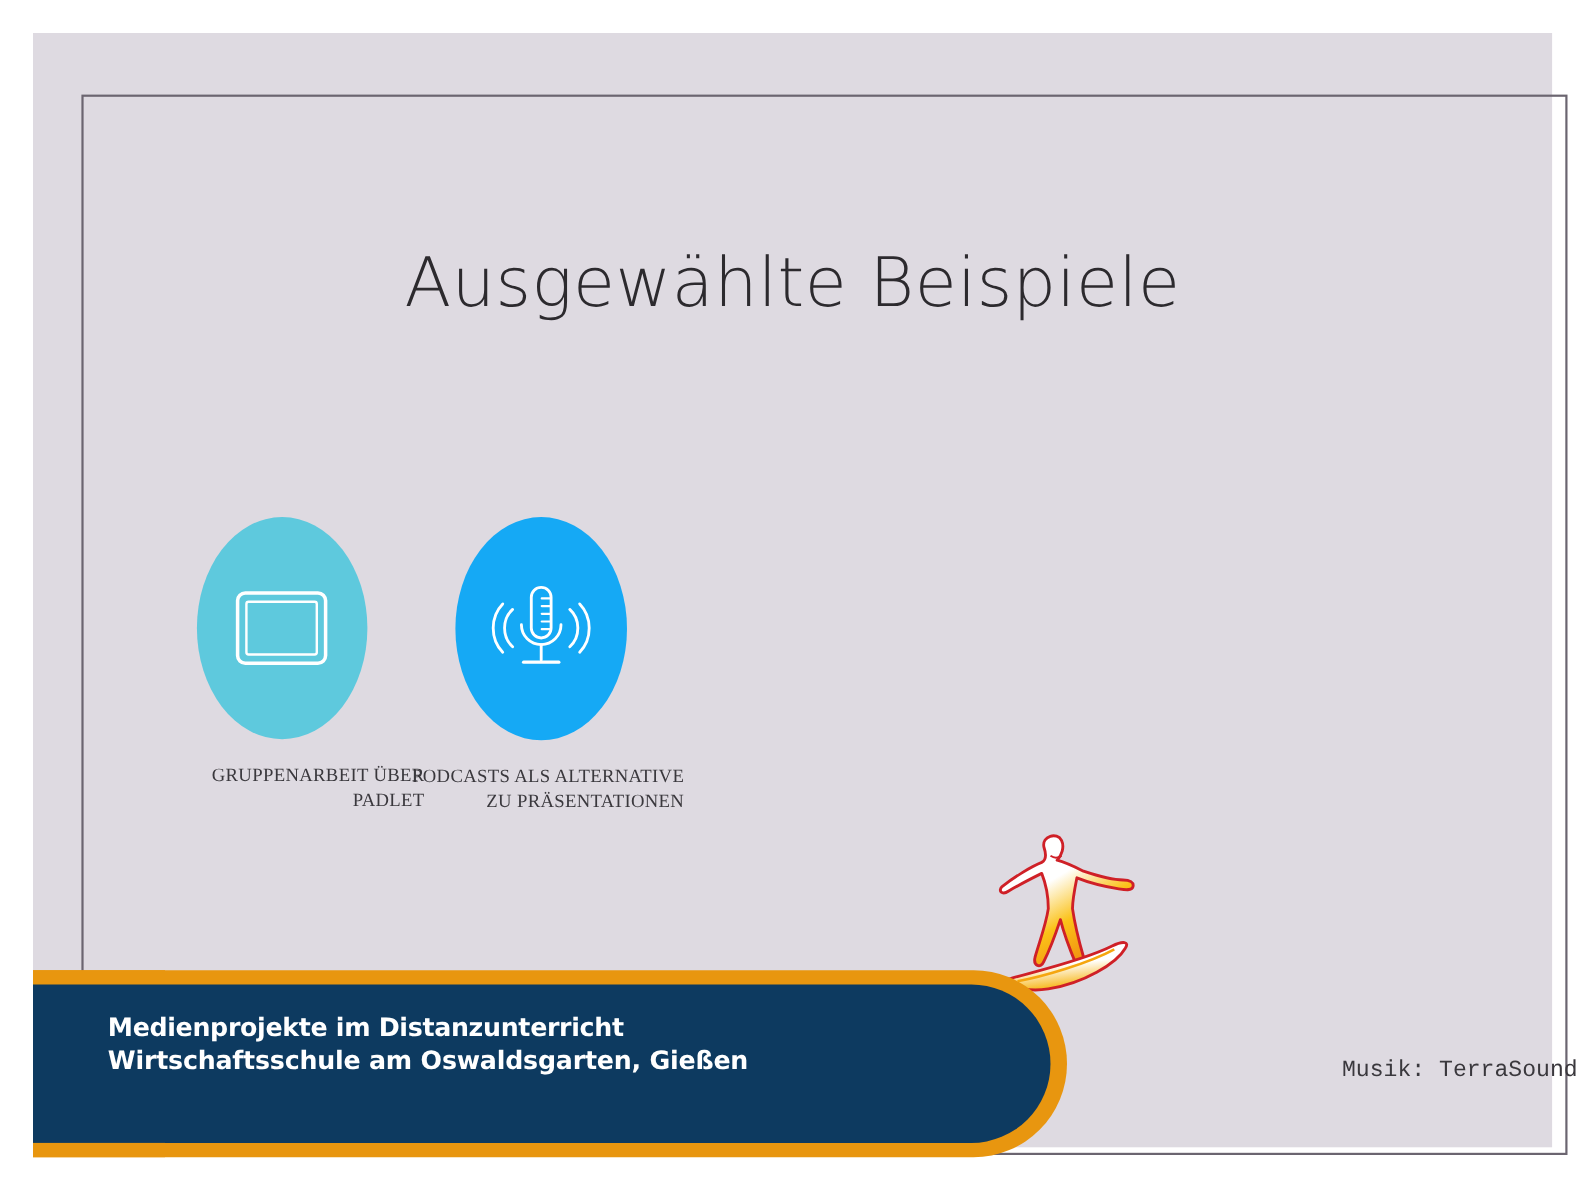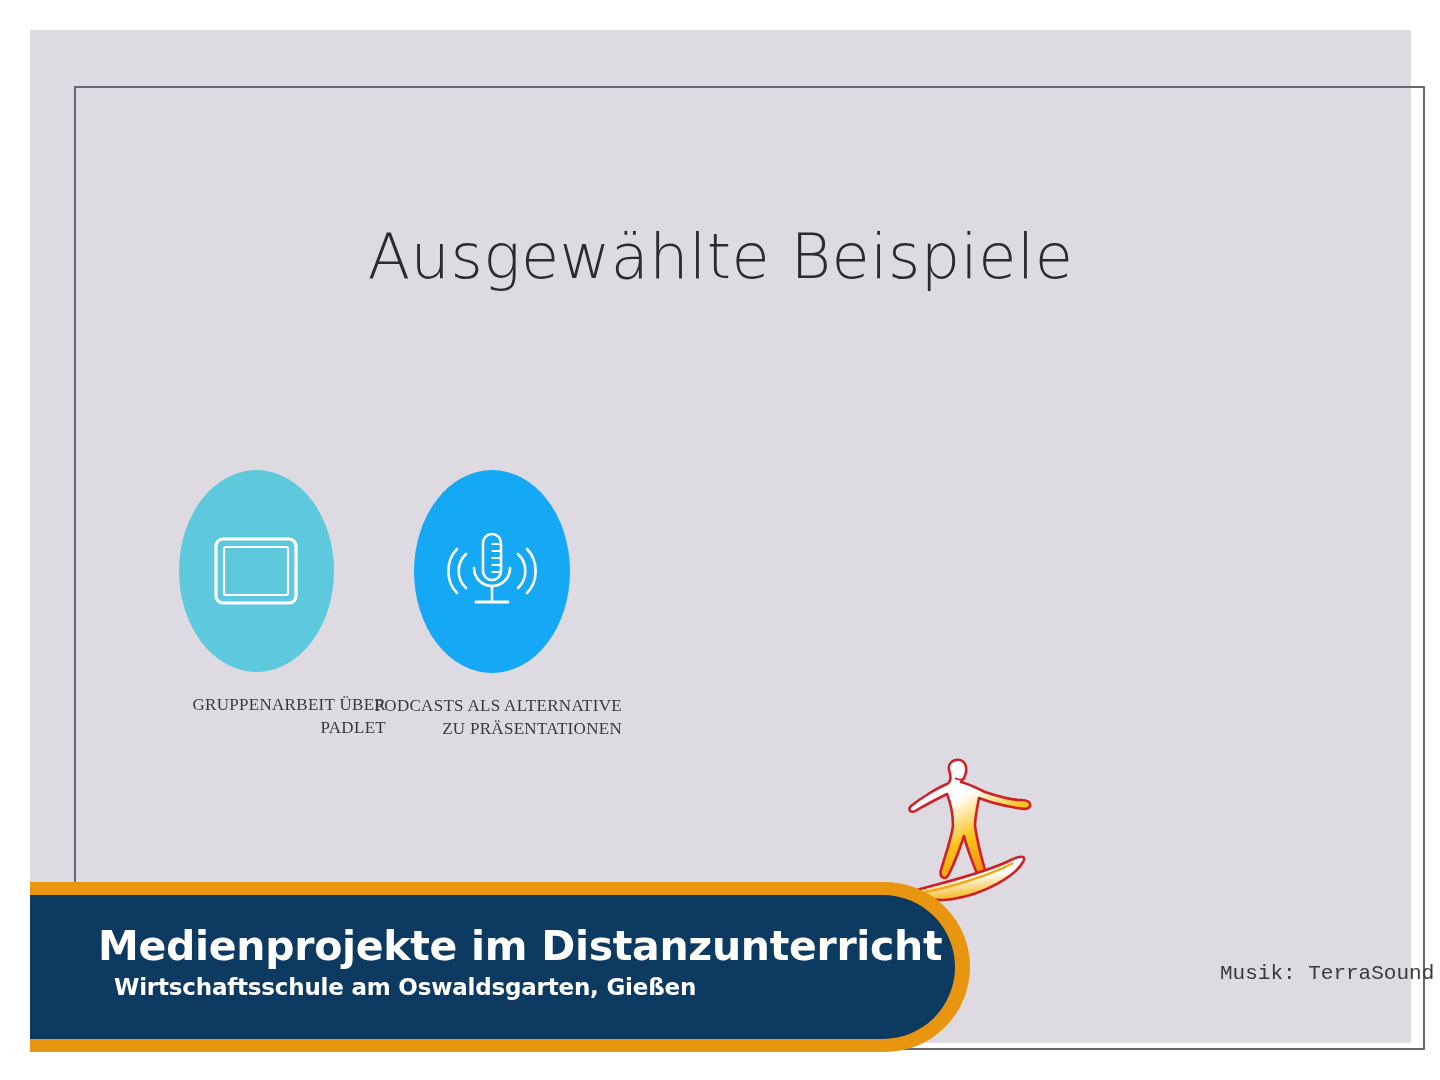--- a/index.html
+++ b/index.html
@@ -156,34 +156,33 @@
   }
   #banner-text {
     position: absolute;
     left: 68px;
     top: 40px;
     width: 820px;
   }
   #banner-title {
     font-family: "DejaVu Sans", sans-serif;
     font-weight: bold;
-    font-size: 41px;
+    font-size: 23px;
     letter-spacing: -0.3px;
     color: #ffffff;
     white-space: nowrap;
   }
   #banner-subtitle {
     margin-top: 4px;
     font-family: "DejaVu Sans", sans-serif;
     font-weight: bold;
     font-size: 23px;
     letter-spacing: -0.2px;
     color: #ffffff;
     white-space: nowrap;
-    margin-left: 16px;
   }
 
   
   #music-credit {
     position: absolute;
     left: 1190px;
     top: 932px;
     font-family: Liberation Mono, monospace;
     font-weight: 300;
     font-size: 21px;

